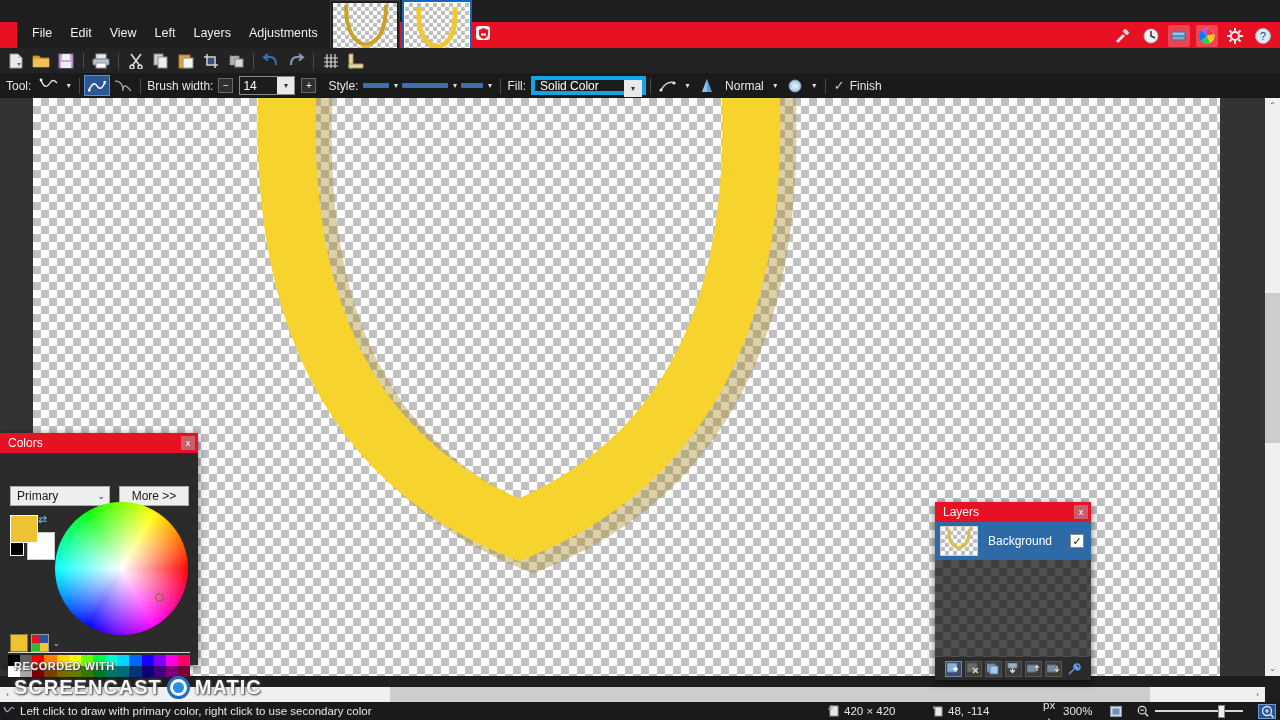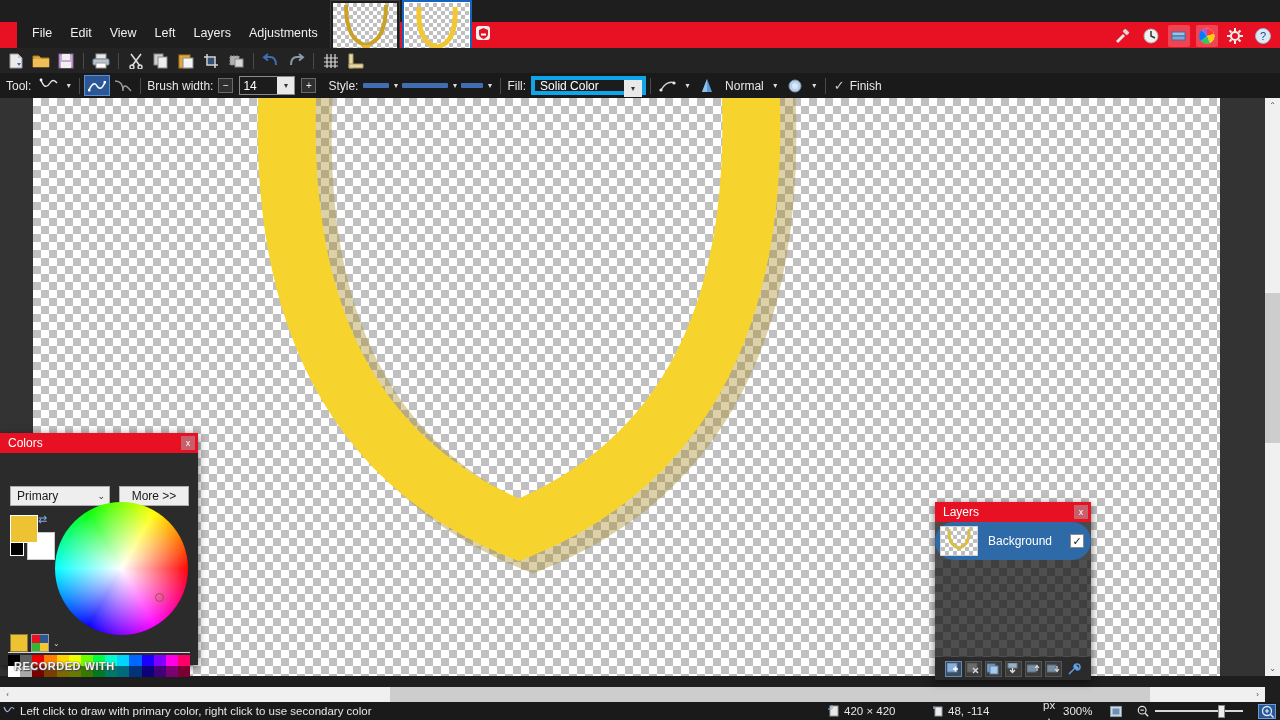--- a/index.html
+++ b/index.html
@@ -204,21 +204,21 @@
   .pal-caret { position: absolute; left: 53px; top: 186px; color: #cfcfcf; font-size: 8px; }
   .pal-rows { position: absolute; left: 8px; top: 202px; width: 182px; }
   .pal-row { display: flex; height: 11px; }
   .pal-cell { flex: 1 1 auto; height: 11px; }
   .pal-divider { position: absolute; left: 8px; top: 199px; width: 182px; height: 1px; background: #d8d8d8; }
 
   
   #layers-panel { left: 935px; top: 502px; width: 156px; height: 178px; }
   .layers-list { position: relative; width: 100%; height: 135px; background: #4a4a4a; }
   .layer-row {
-    height: 38px; display: flex; align-items: center; background: #2f6aa8; position: relative; border-radius: 19px;
+    height: 38px; display: flex; align-items: center; background: #2f6aa8; position: relative;
   }
   .layer-thumb {
     width: 38px; height: 30px; margin-left: 5px; position: relative; overflow: hidden;
     border: 1px solid #cfcfcf;
     background-image:
       linear-gradient(45deg, #bfbfbf 25%, transparent 25%, transparent 75%, #bfbfbf 75%),
       linear-gradient(45deg, #bfbfbf 25%, transparent 25%, transparent 75%, #bfbfbf 75%);
     background-size: 8px 8px; background-position: 0 0, 4px 4px; background-color: #fff;
   }
   .layer-name { margin-left: 10px; color: #fff; font-size: 12px; }
@@ -718,14 +718,21 @@
       <svg width="13" height="13" viewBox="0 0 13 13">
           <circle cx="6" cy="6" r="4.5" fill="none" stroke="#dbe8f5" stroke-width="1.3"></circle>
           <path d="M6 4v4M4 6h4" stroke="#dbe8f5" stroke-width="1.2"></path>
           <path d="M9.5 9.5 L12.5 12.5" stroke="#dbe8f5" stroke-width="1.5"></path>
         </svg>
     </span>
   </div>
 
   <div class="wm-rec">RECORDED WITH</div>
   <div class="wm-arrow">‹</div>
+  <div class="wm-main">
+    <span>SCREENCAST</span>
+    <span class="wm-o">
+        <i></i>
+      </span>
+    <span>MATIC</span>
+  </div>
 
 </div>
 
 </body></html>

